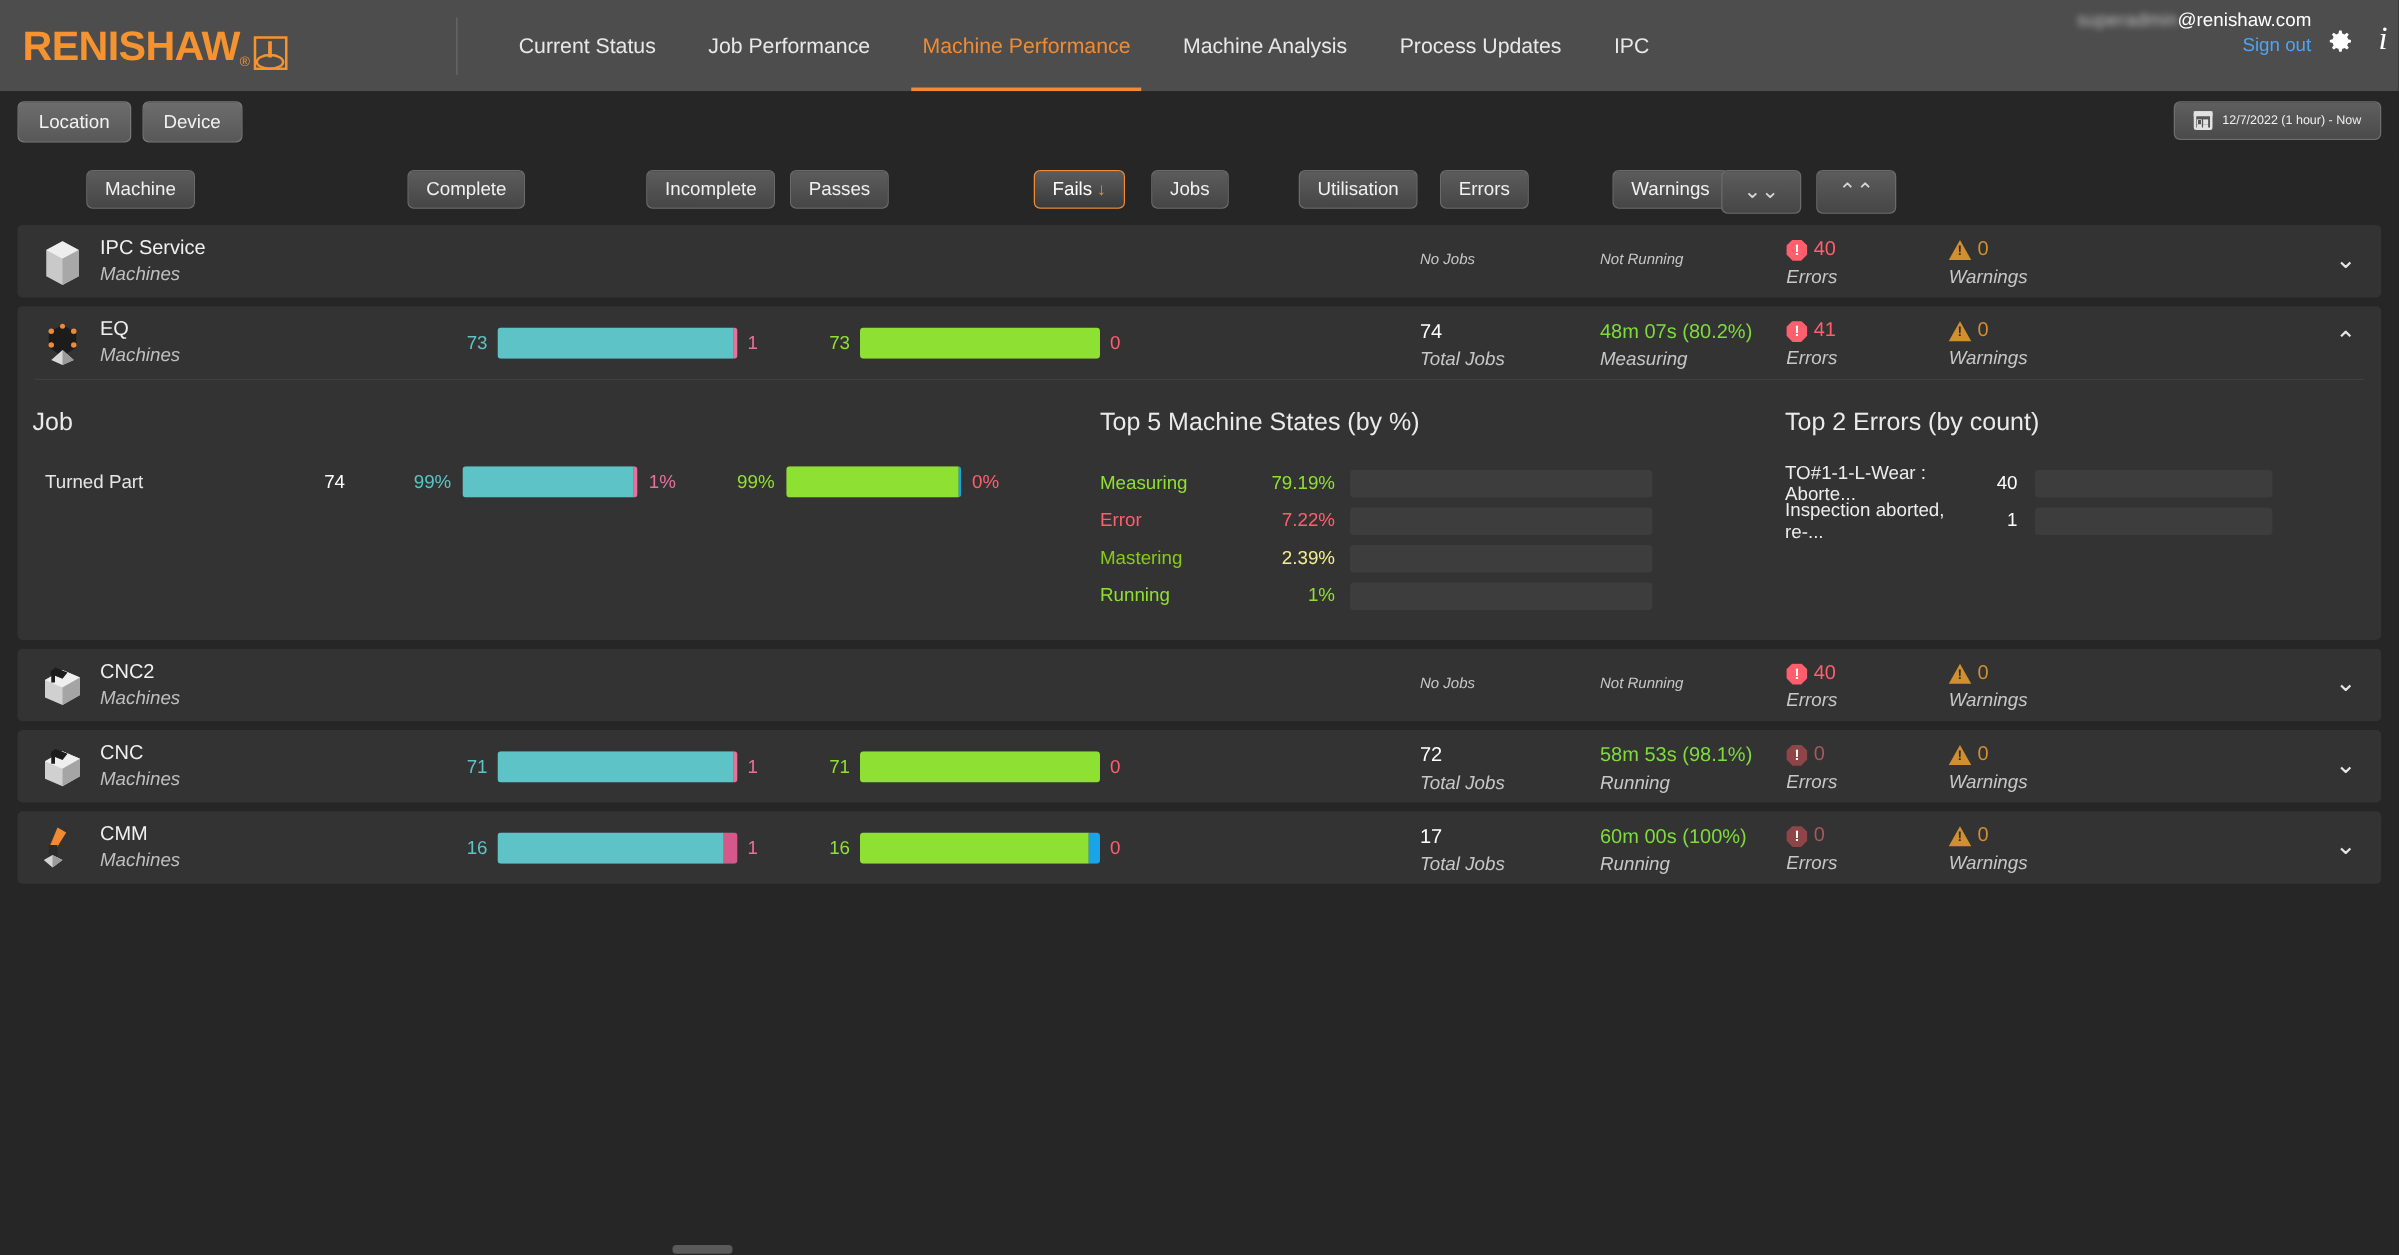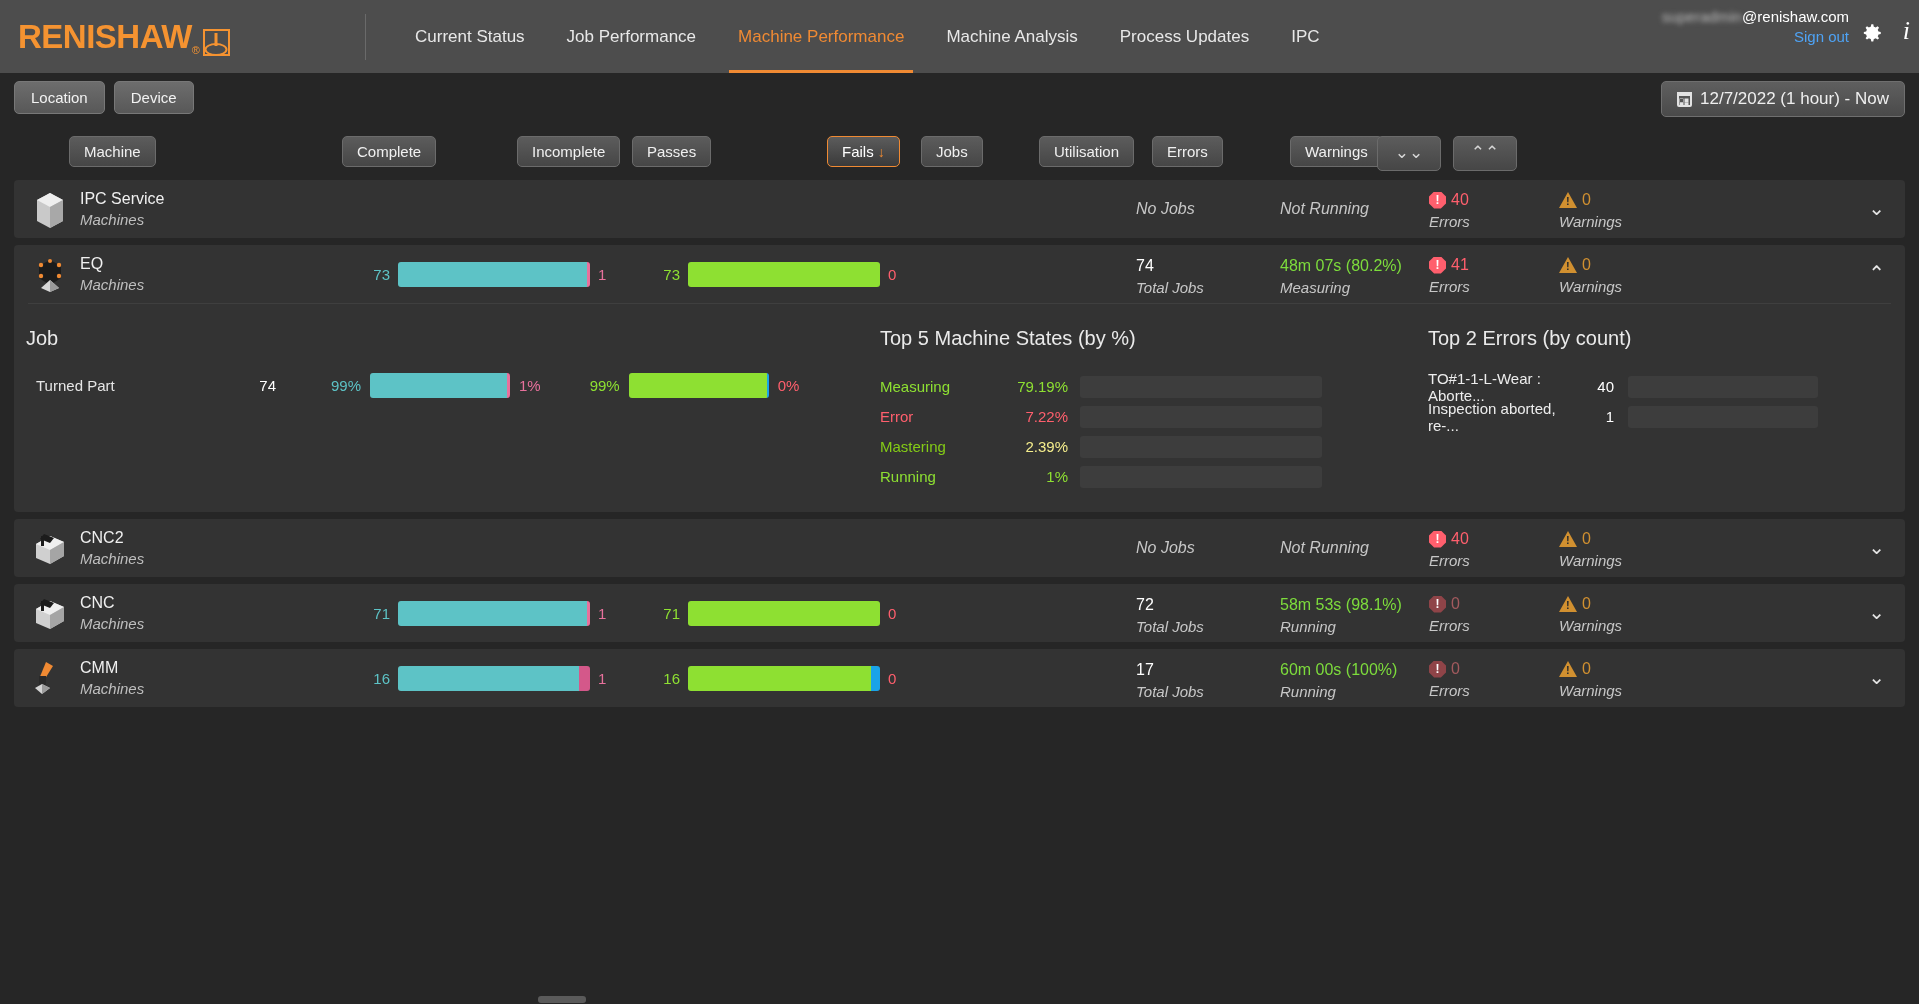--- a/index.html
+++ b/index.html
@@ -71,21 +71,21 @@
     background: linear-gradient(#6d6d6d, #585858);
     border: 1px solid #787878; border-radius: 5px;
     color:#f2f2f2; font-size:15px; padding: 7px 16px;
     cursor:pointer; white-space:nowrap;
   }
   .btn + .btn { margin-left: 9px; }
   .daterange {
     position:absolute; right: 14px; top: 8px;
     background: linear-gradient(#5f5f5f, #4a4a4a);
     border:1px solid #6f6f6f; border-radius:5px;
-    color:#efefef; font-size:17px; padding: 7px 15px;
+    color:#efefef; font-size:10px; padding: 7px 15px;
     display:flex; align-items:center; gap:8px; cursor:pointer;
   }
   .cal-ico { width:15px; height:15px; border:2px solid #e2e2e2; border-radius:2px; position:relative; }
   .cal-ico:before {content:""; position:absolute; left:-2px; right:-2px; top:-2px; height:4px; background:#e2e2e2;}
   .cal-ico:after {content:""; position:absolute; left:1px; top:5px; width:3px; height:3px;
     box-shadow: 0 0 0 0.5px #e2e2e2, 5px 0 0 0.5px #e2e2e2, 0px 4px 0 0.5px #e2e2e2, 5px 4px 0 0.5px #e2e2e2;}
 
   
   .colhead {
     height: 58px; background:#262626; position:relative;
@@ -134,21 +134,21 @@
   .bartrack {
     height:25px; display:flex; border-radius:3px; overflow:hidden;
     background:#3d3d3d;
   }
   .seg { height:100%; }
 
   .cellgroup { position:absolute; top:12px; }
   .cell-main { font-size:16px; color:#ffffff; }
   .cell-sub { font-size:15px; color:#c7c7c7; font-style:italic; margin-top:4px;}
   .cell-green { color:#7ddc3c; }
-  .cell-italic-gray { color:#c7c7c7; font-style:italic; font-size:16px;}
+  .cell-italic-gray { color:#c7c7c7; font-style:italic; font-size:12px;}
 
   .statgroup { position:absolute; top:11px; text-align:left; }
   .stat-top { display:flex; align-items:center; gap:5px; }
   .errico {
     width:17px; height:17px; background:#ff5f6d; position:relative;
     clip-path: polygon(30% 0, 70% 0, 100% 30%, 100% 70%, 70% 100%, 30% 100%, 0 70%, 0 30%);
     display:flex; align-items:center; justify-content:center;
   }
   .errico.zero { background:#8f4448; }
   .errico:after {
@@ -247,21 +247,21 @@
   <button class="btn">Location</button>
   <button class="btn">Device</button>
   <div class="daterange">
     <span class="cal-ico"></span>
     <span>12/7/2022 (1 hour) - Now</span>
   </div>
 </div>
 
 <div class="colhead">
   <button class="colbtn" style="left:69px;text-align:center;">Machine</button>
-  <button class="colbtn" style="left:342px;">Complete</button>
+  <button class="colbtn" style="left:326px;">Complete</button>
   <button class="colbtn" style="left:517px;">Incomplete</button>
   <button class="colbtn" style="left:632px;">Passes</button>
   <button class="colbtn active" style="left:827px;">
     <span>Fails</span><span class="sort-arrow">↓</span>
   </button>
   <button class="colbtn" style="left:921px;">Jobs</button>
   <button class="colbtn" style="left:1039px;">Utilisation</button>
   <button class="colbtn" style="left:1152px;">Errors</button>
   <button class="colbtn" style="left:1290px;">Warnings</button>
   <button class="chevbtn" style="left:1377px;">⌄⌄</button>

